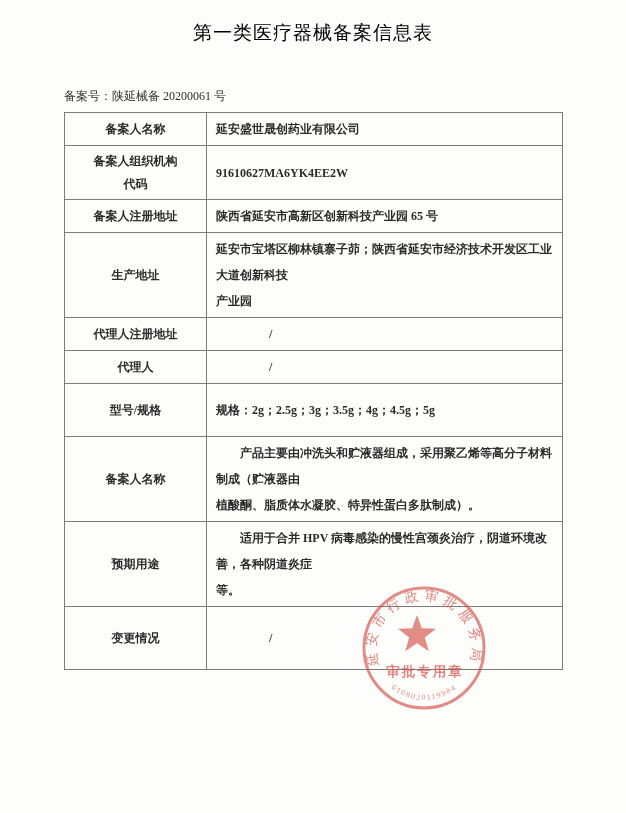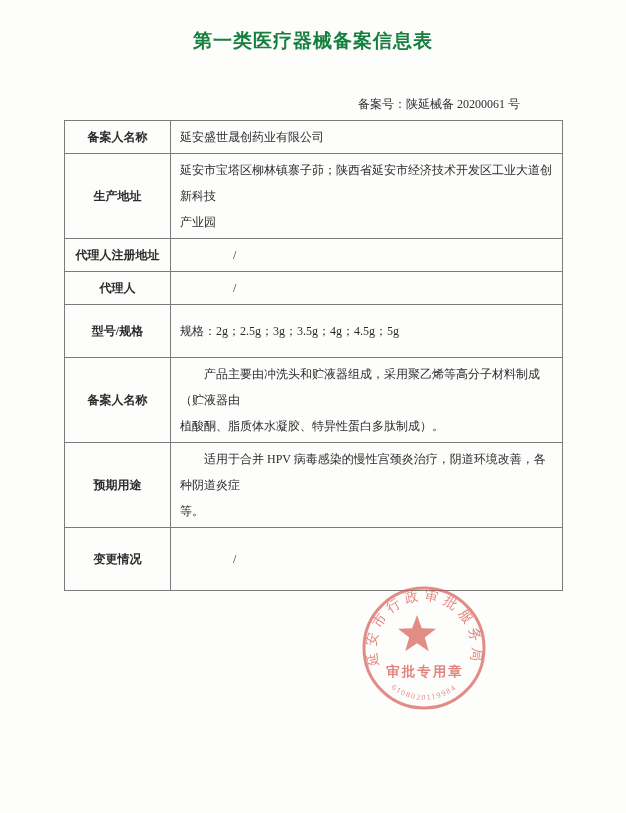--- a/index.html
+++ b/index.html
@@ -6,61 +6,62 @@
   .page{
     position:relative;
     width:626px;height:813px;
     margin:0 auto;
     background:#fdfdfc;
     font-family:"Liberation Serif","DejaVu Serif",serif;
     color:#2b2b2b;
     overflow:hidden;
   }
   .doc-title{
-    margin:8px;
+    margin:0;
     padding-top:20px;
     text-align:center;
     font-size:19px;
-    font-weight:bold;
+    font-weight:normal;
     letter-spacing:1px;
-    color:#15803d;
+    color:#000000;
   }
   .content{
     width:498px;
     margin:0 auto;
   }
   .record-no{
     margin-top:42px;
-    text-align:right;
+    text-align:left;
     padding-right:42px;
     font-size:12px;
     color:#2e2e2e;
   }
   .tbl{
     display:table;
     border-collapse:collapse;
     width:498px;
     margin-top:7px;
     table-layout:fixed;
   }
   .tr{display:table-row;}
   .cell{
     display:table-cell;
     border:1px solid #7b7b7b;
     vertical-align:middle;
     font-size:12px;
     color:#2b2b2b;
+    font-weight:bold;
   }
   .c-label{
     width:101px;
     text-align:center;
     font-weight:bold;
     white-space:pre-line;
     line-height:23px;
-    padding:3px 2px;
+    padding:3px 20px;
   }
   .c-value{
     padding:3px 8px 3px 9px;
     white-space:pre-line;
     line-height:26px;
   }
   .v-slash{padding-left:62px;}
   .v-indent{text-indent:24px;}
   .v-unit{
     padding-left:155px;
@@ -92,21 +93,30 @@
   <div class="content">
     <div class="record-no">备案号：陕延械备 20200061 号</div>
 
     <div class="tbl">
 
       <div class="tr h32">
         <div class="cell c-label">备案人名称</div>
         <div class="cell c-value">延安盛世晟创药业有限公司</div>
       </div>
 
+      <div class="tr h54">
+        <div class="cell c-label">备案人组织机构
+代码</div>
+        <div class="cell c-value">91610627MA6YK4EE2W</div>
+      </div>
 
+      <div class="tr h31">
+        <div class="cell c-label">备案人注册地址</div>
+        <div class="cell c-value">陕西省延安市高新区创新科技产业园 65 号</div>
+      </div>
 
       <div class="tr h59">
         <div class="cell c-label">生产地址</div>
         <div class="cell c-value">延安市宝塔区柳林镇寨子茆；陕西省延安市经济技术开发区工业大道创新科技
 产业园</div>
       </div>
 
       <div class="tr h33">
         <div class="cell c-label">代理人注册地址</div>
         <div class="cell c-value v-slash">/</div>

